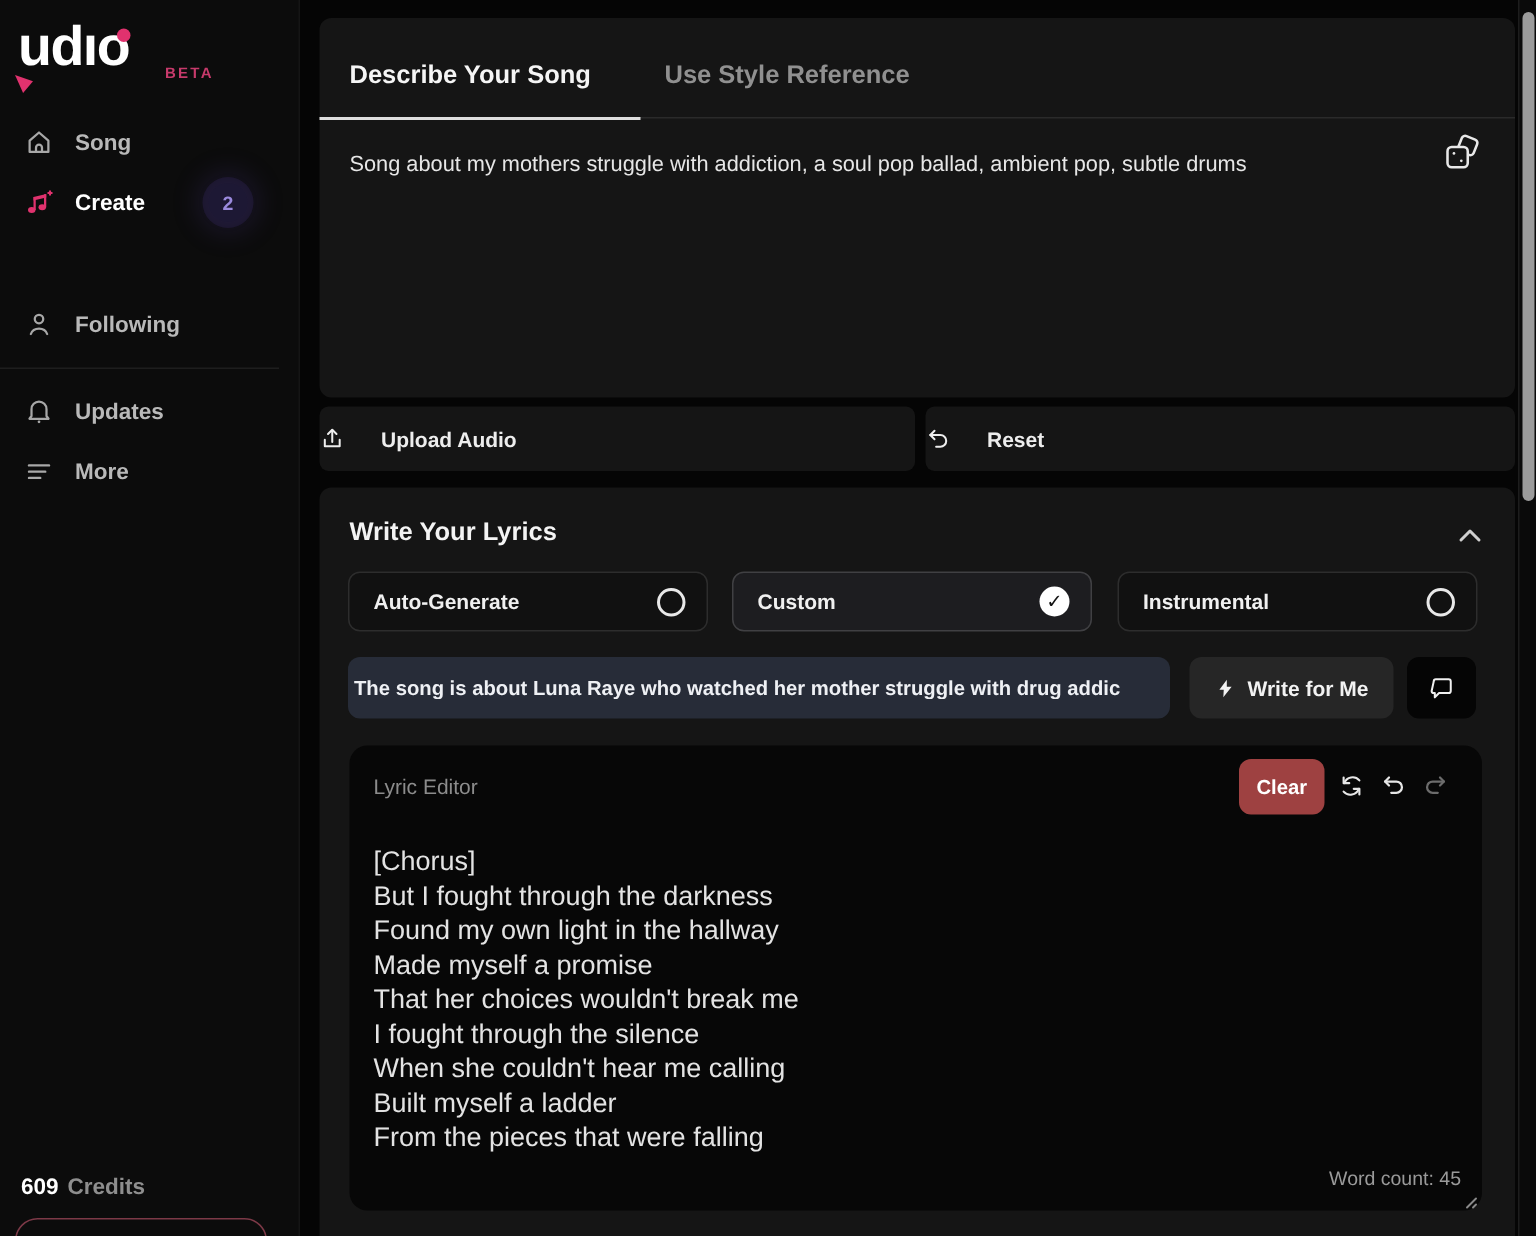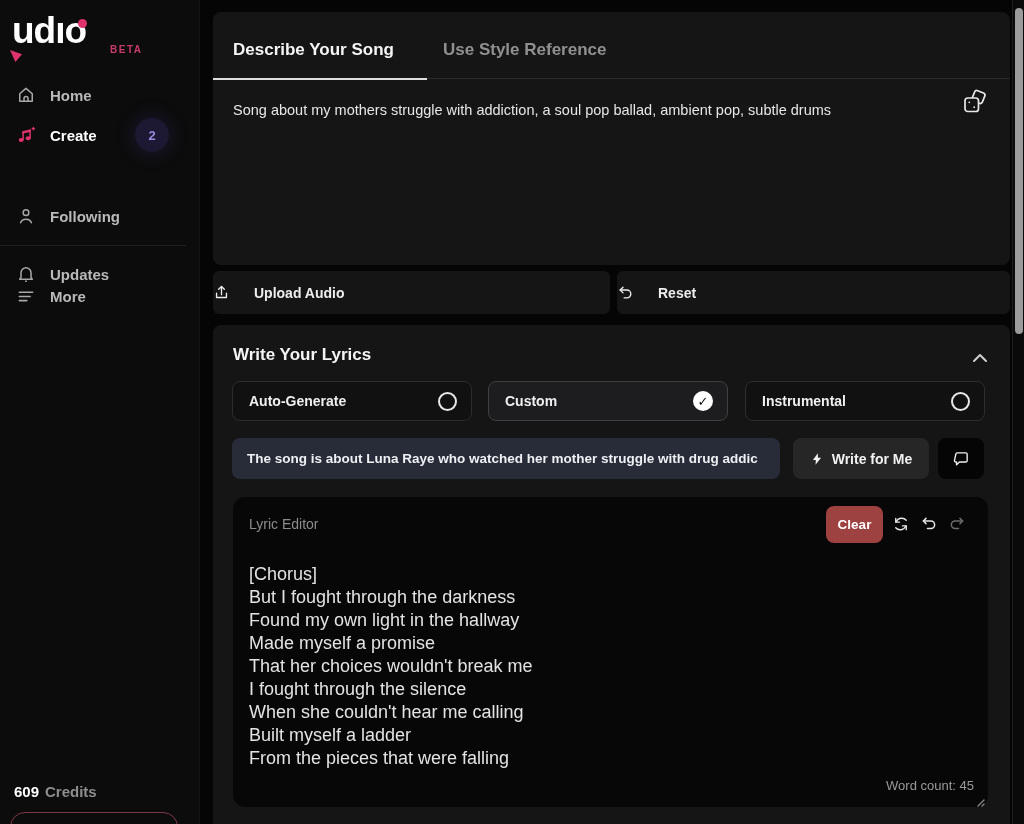--- a/index.html
+++ b/index.html
@@ -72,21 +72,21 @@
     justify-content:space-between; padding:0 14px 0 16px; cursor:pointer; }
   .mode-card.selected { background:#1d1d20; border-color:#404043; }
   .mode-0 { left:19px; } .mode-1 { left:275px; } .mode-2 { left:532px; }
   .mode-lbl { font-size:14px; font-weight:bold; color:#f0f0f0; }
   .radio { width:19px; height:19px; border:2px solid #e8e8e8; border-radius:50%; }
   .radio-checked { width:20px; height:20px; background:#ffffff; border-radius:50%;
     display:flex; align-items:center; justify-content:center;
     color:#101010; font-size:13px; font-weight:bold; }
 
   .prompt-input { position:absolute; left:19px; top:113px; width:548px; height:41px;
-    background:#272c38; border:none; outline:none; border-radius:8px; padding:0 15px;
+    background:#272c38; border:none; outline:none; border-radius:8px; padding:0 4px;
     color:#eef0f4; font-size:13.5px; font-weight:bold;
     font-family:"Liberation Sans","DejaVu Sans",sans-serif;
     white-space:nowrap; overflow:hidden; text-overflow:clip; }
   .write-btn { position:absolute; left:580px; top:113px; width:136px; height:41px;
     background:#262626; border-radius:8px; display:flex; align-items:center;
     justify-content:center; gap:8px; color:#f2f2f2; font-size:14px; font-weight:bold; cursor:pointer; }
   .write-btn .ic { width:14px; height:14px; }
   .comment-btn { position:absolute; left:725px; top:113px; width:46px; height:41px;
     background:#050505; border-radius:8px; display:flex; align-items:center;
     justify-content:center; color:#f0f0f0; cursor:pointer; }
@@ -125,21 +125,21 @@
       <span class="logo-beta">BETA</span>
     </div>
 
     <div class="nav-item" style="top:75px">
       <span class="ic">
         <svg viewBox="0 0 24 24" fill="none" stroke="currentColor" stroke-width="1.8" stroke-linejoin="round" stroke-linecap="round">
             <path d="M4.5 10.5 L12 4 L19.5 10.5 V19.5 H4.5 Z"></path>
             <path d="M9.6 19.5 v-3.4 a2.4 2.4 0 0 1 4.8 0 v3.4"></path>
           </svg>
       </span>
-      <span class="lbl">Home</span>
+      <span class="lbl">Song</span>
     </div>
 
     <div class="nav-item active" style="top:115px">
       <span class="ic">
         <svg viewBox="0 0 24 24" fill="currentColor">
             <ellipse cx="6.2" cy="18" rx="3" ry="2.4"></ellipse>
             <ellipse cx="14.6" cy="15.8" rx="3" ry="2.4"></ellipse>
             <rect x="7.6" y="7.6" width="1.8" height="10.4"></rect>
             <rect x="16" y="5.4" width="1.8" height="10.4"></rect>
             <path d="M7.6 7.6 L17.8 5.2 L17.8 8 L7.6 10.4 Z"></path>
@@ -167,21 +167,21 @@
     <div class="nav-item" style="top:254px">
       <span class="ic">
         <svg viewBox="0 0 24 24" fill="none" stroke="currentColor" stroke-width="1.8" stroke-linejoin="round" stroke-linecap="round">
             <path d="M6 16 v-5.5 a6 6 0 0 1 12 0 V16 l1.6 2.2 H4.4 Z"></path>
             <circle cx="12" cy="20.6" r="1.1" fill="currentColor" stroke="none"></circle>
           </svg>
       </span>
       <span class="lbl">Updates</span>
     </div>
 
-    <div class="nav-item" style="top:276px">
+    <div class="nav-item" style="top:294px">
       <span class="ic">
         <svg viewBox="0 0 24 24" fill="none" stroke="currentColor" stroke-width="1.9" stroke-linecap="round">
             <path d="M4 7.5 H20"></path>
             <path d="M4 12.5 H17"></path>
             <path d="M4 17.5 H13"></path>
           </svg>
       </span>
       <span class="lbl">More</span>
     </div>
 

